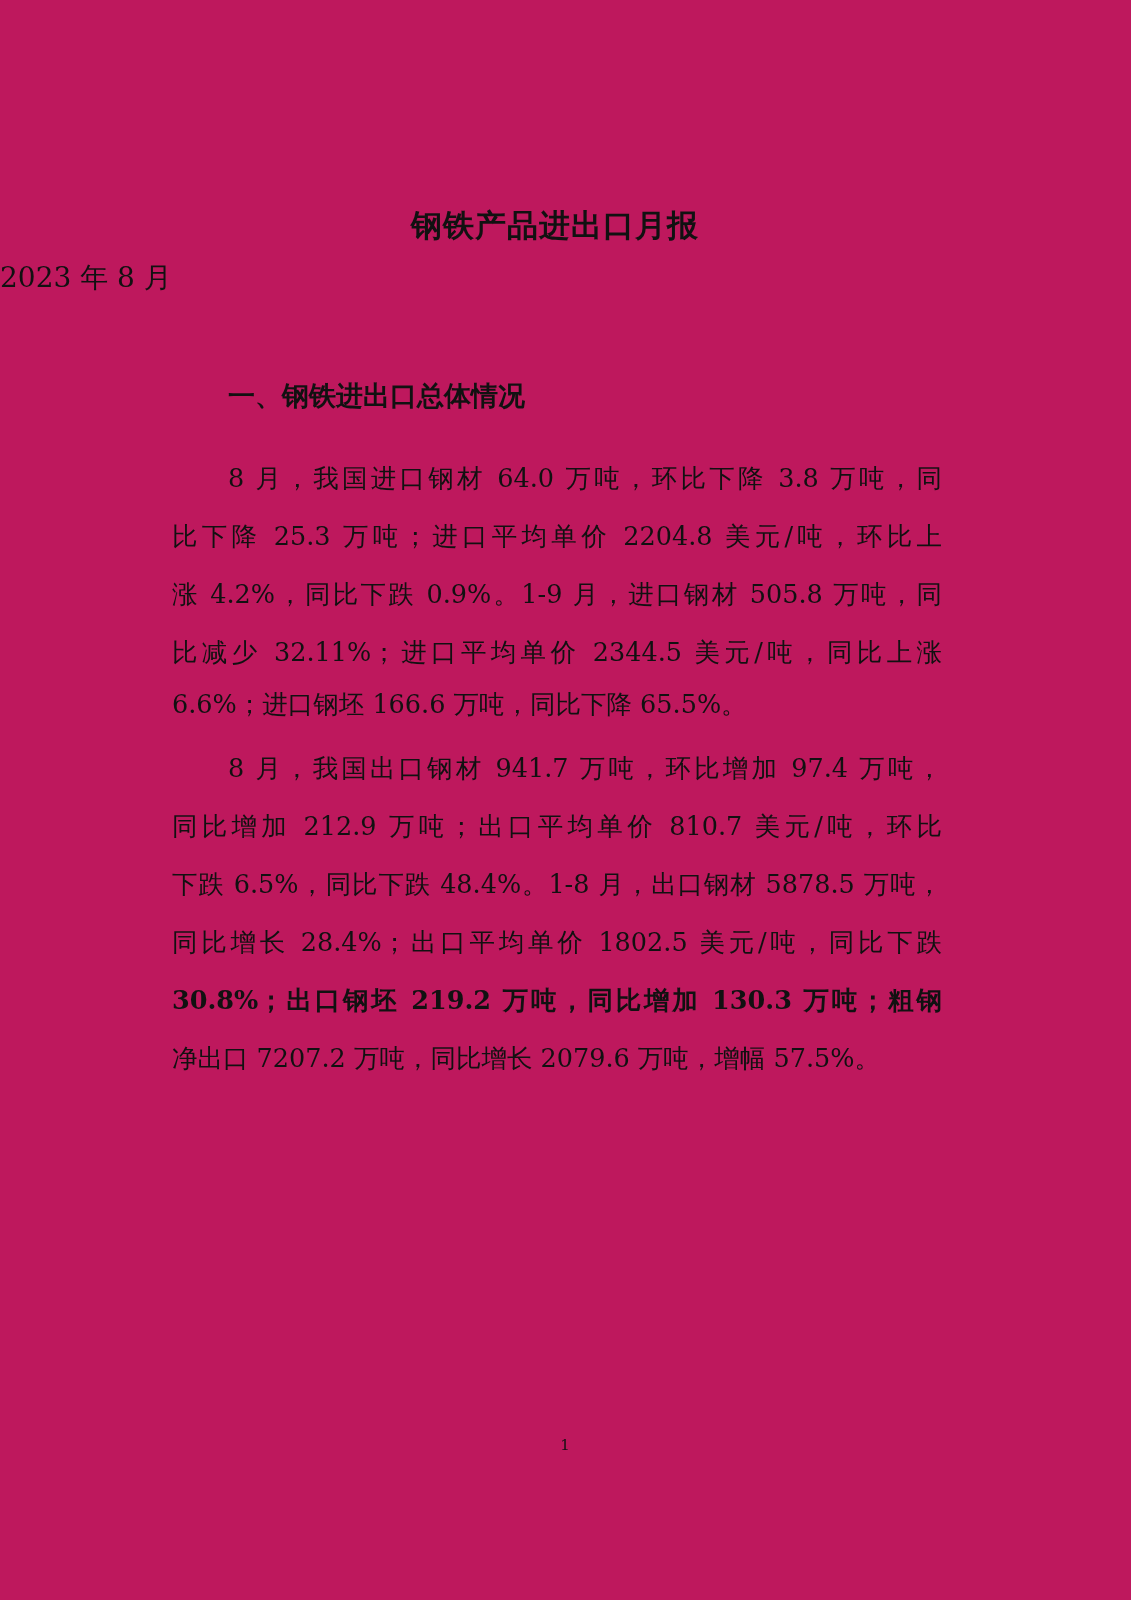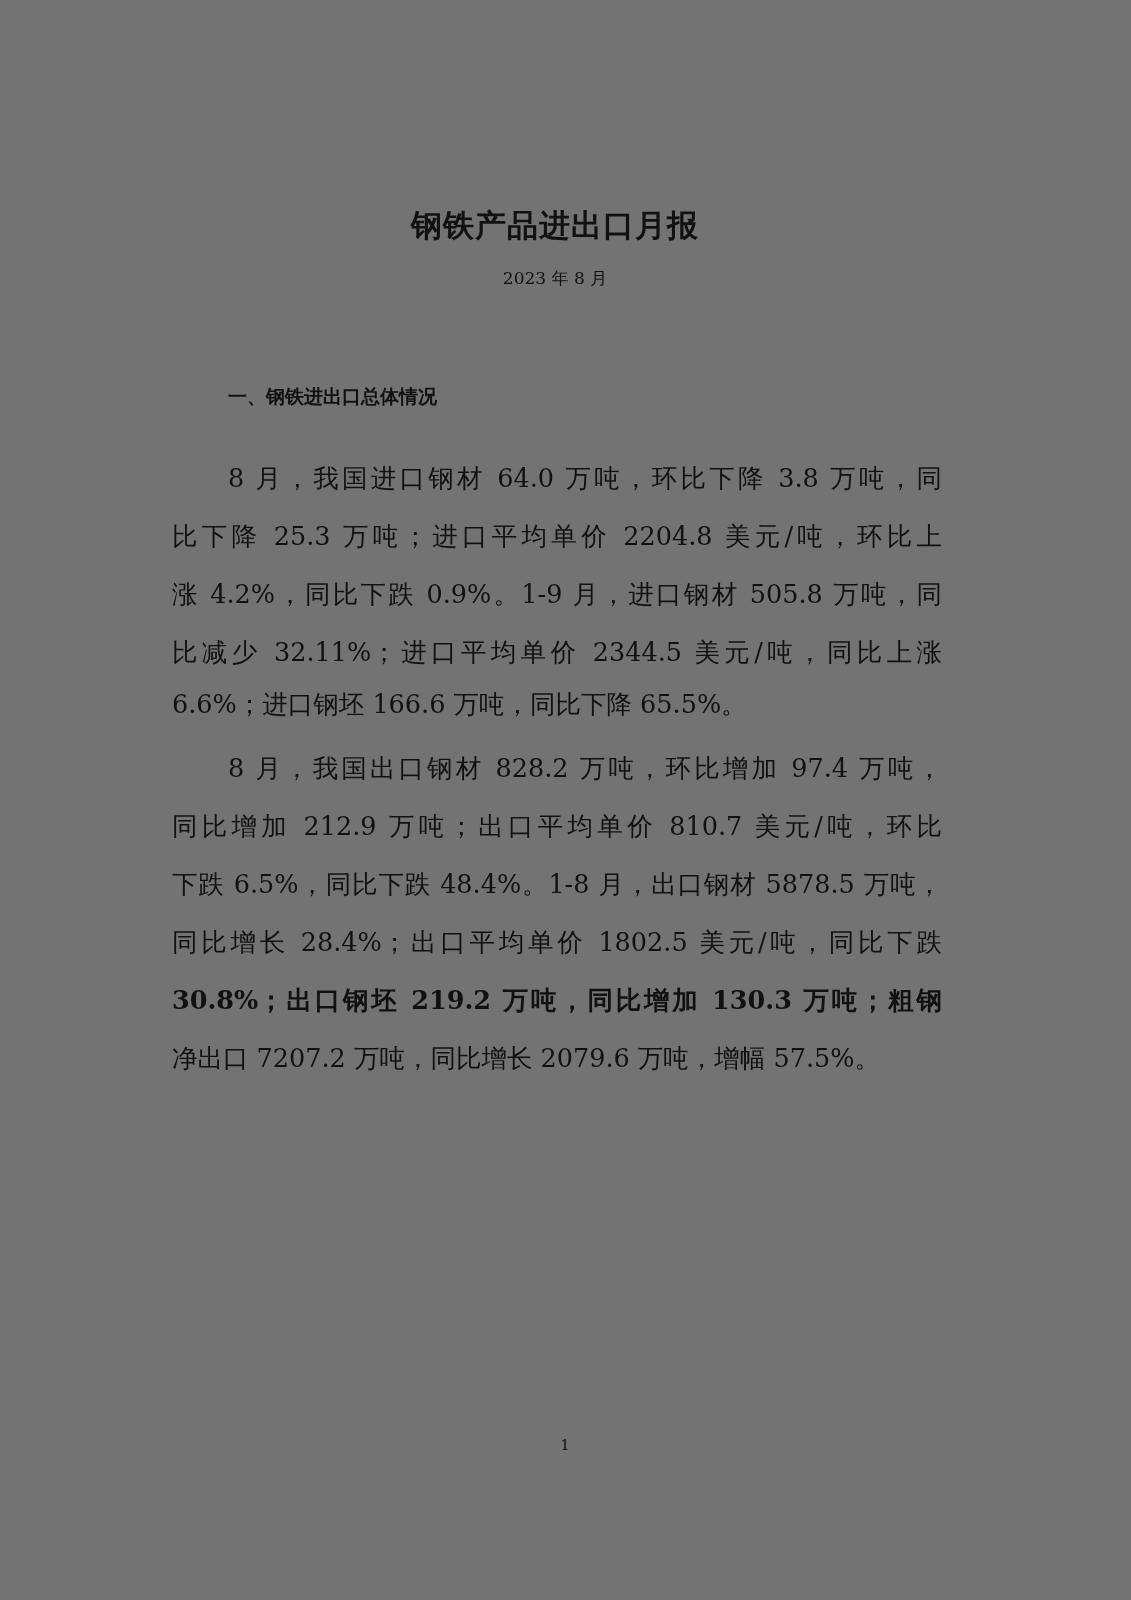--- a/index.html
+++ b/index.html
@@ -13,47 +13,46 @@
       position: relative;
       overflow: hidden;
       color: #111111;
       font-family: "DejaVu Serif", "Liberation Serif", serif;
     }
     .page {
       position: absolute;
       left: 0; top: 0;
       width: 1131px;
       height: 1600px;
-      background: #737373;
+      background: #be185d;
     }
     .doc-title {
       position: absolute;
       top: 203px;
       left: 0;
       width: 1110px;
       text-align: center;
       font-size: 31px;
       font-weight: bold;
       letter-spacing: 1px;
       line-height: 44px;
     }
     .doc-date {
       position: absolute;
       top: 258px;
       left: 0;
       width: 1110px;
-      text-align: center;
-      font-size: 17px;
+      font-size: 28px;
       line-height: 40px;
     }
     .section-heading {
       position: absolute;
       top: 374px;
       left: 228px;
-      font-size: 19px;
+      font-size: 27px;
       font-weight: bold;
       line-height: 44px;
       font-family: "DejaVu Sans", "Liberation Sans", sans-serif;
     }
     .para-line {
       position: absolute;
       left: 172px;
       width: 770px;
       font-size: 25.5px;
       line-height: 40px;
@@ -92,21 +91,21 @@
 
   <div>
     <div class="para-line first" style="top:434px;">8 月，我国进口钢材 64.0 万吨，环比下降 3.8 万吨，同</div>
     <div class="para-line" style="top:492px;">比下降 25.3 万吨；进口平均单价 2204.8 美元/吨，环比上</div>
     <div class="para-line" style="top:550px;">涨 4.2%，同比下跌 0.9%。1-9 月，进口钢材 505.8 万吨，同</div>
     <div class="para-line" style="top:608px;">比减少 32.11%；进口平均单价 2344.5 美元/吨，同比上涨</div>
     <div class="para-line last" style="top:660px;">6.6%；进口钢坯 166.6 万吨，同比下降 65.5%。</div>
   </div>
 
   <div>
-    <div class="para-line first" style="top:724px;">8 月，我国出口钢材 828.2 万吨，环比增加 97.4 万吨，</div>
+    <div class="para-line first" style="top:724px;">8 月，我国出口钢材 941.7 万吨，环比增加 97.4 万吨，</div>
     <div class="para-line" style="top:782px;">同比增加 212.9 万吨；出口平均单价 810.7 美元/吨，环比</div>
     <div class="para-line" style="top:840px;">下跌 6.5%，同比下跌 48.4%。1-8 月，出口钢材 5878.5 万吨，</div>
     <div class="para-line" style="top:898px;">同比增长 28.4%；出口平均单价 1802.5 美元/吨，同比下跌</div>
     <div class="para-line" style="top:956px;font-weight:bold;">30.8%；出口钢坯 219.2 万吨，同比增加 130.3 万吨；粗钢</div>
     <div class="para-line last" style="top:1014px;">净出口 7207.2 万吨，同比增长 2079.6 万吨，增幅 57.5%。</div>
   </div>
 
   <div class="page-number">1</div>
 
 </div>

